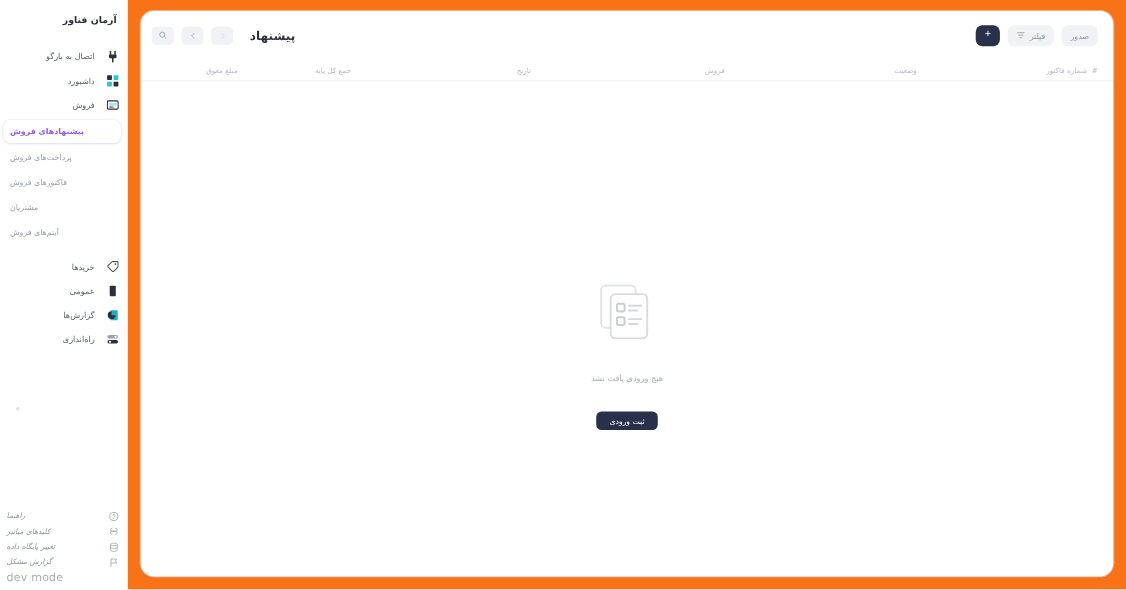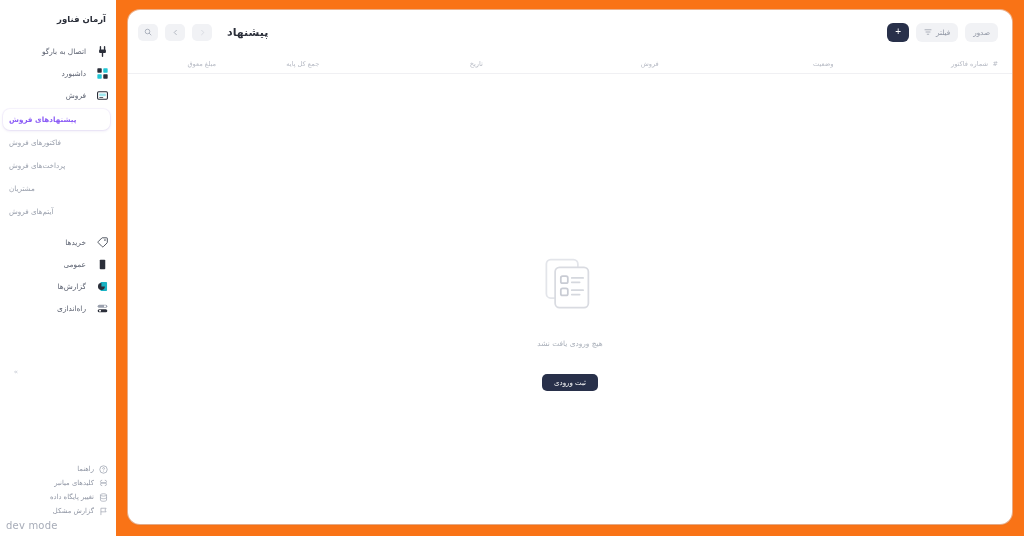--- a/index.html
+++ b/index.html
@@ -102,21 +102,21 @@
     display: flex;
     flex-direction: row;
     align-items: center;
     gap: 5px;
     padding: 0 8px 0 6px;
     font-size: 6.8px;
     color: #8f95a3;
     cursor: pointer;
     white-space: nowrap;
   }
-  .bottom-item .label { flex: 1; text-align: right; }
+  .bottom-item .label { flex: 1; text-align: left; font-style: italic; }
   .bottom-icon {
     width: 9px; height: 9px; flex: 0 0 9px;
     display: inline-flex; align-items: center; justify-content: center;
   }
   .dev-mode {
     height: 14px;
     display: flex; align-items: center; justify-content: flex-end;
     padding-left: 6px; padding-right: 8px;
     font-size: 10px;
     color: #a7acb8;
@@ -314,22 +314,22 @@
             <rect x="0.8" y="2.6" width="14.4" height="10.8" rx="1.6" fill="none" stroke="#2b2f3a" stroke-width="1.6"></rect>
             <rect x="3.2" y="5" width="9.6" height="4" rx="0.6" fill="#9fe8ef"></rect>
             <rect x="3.2" y="10" width="6" height="1.2" rx="0.6" fill="#2b2f3a"></rect>
           </svg>
         </span>
         <span class="label">فروش</span>
       </div>
 
       <div class="sub-nav">
         <div class="sub-item active">پیشنهادهای فروش</div>
+        <div class="sub-item">پرداخت‌های فروش</div>
         <div class="sub-item">فاکتورهای فروش</div>
-        <div class="sub-item">پرداخت‌های فروش</div>
         <div class="sub-item">مشتریان</div>
         <div class="sub-item">آیتم‌های فروش</div>
       </div>
 
       <div class="nav-gap"></div>
 
       <div class="nav-item">
         <span class="nav-icon">
           <svg width="11" height="11" viewBox="0 0 16 16" fill="none">
             <path d="M8.6 1.2H14.2a.8.8 0 0 1 .8.8v5.6a1.6 1.6 0 0 1-.47 1.13l-5.3 5.3a1.2 1.2 0 0 1-1.7 0L1.84 8.34a1.2 1.2 0 0 1 0-1.7l5.3-5.3A1.6 1.6 0 0 1 8.6 1.2z" stroke="#4a4f5c" stroke-width="1.4"></path>

